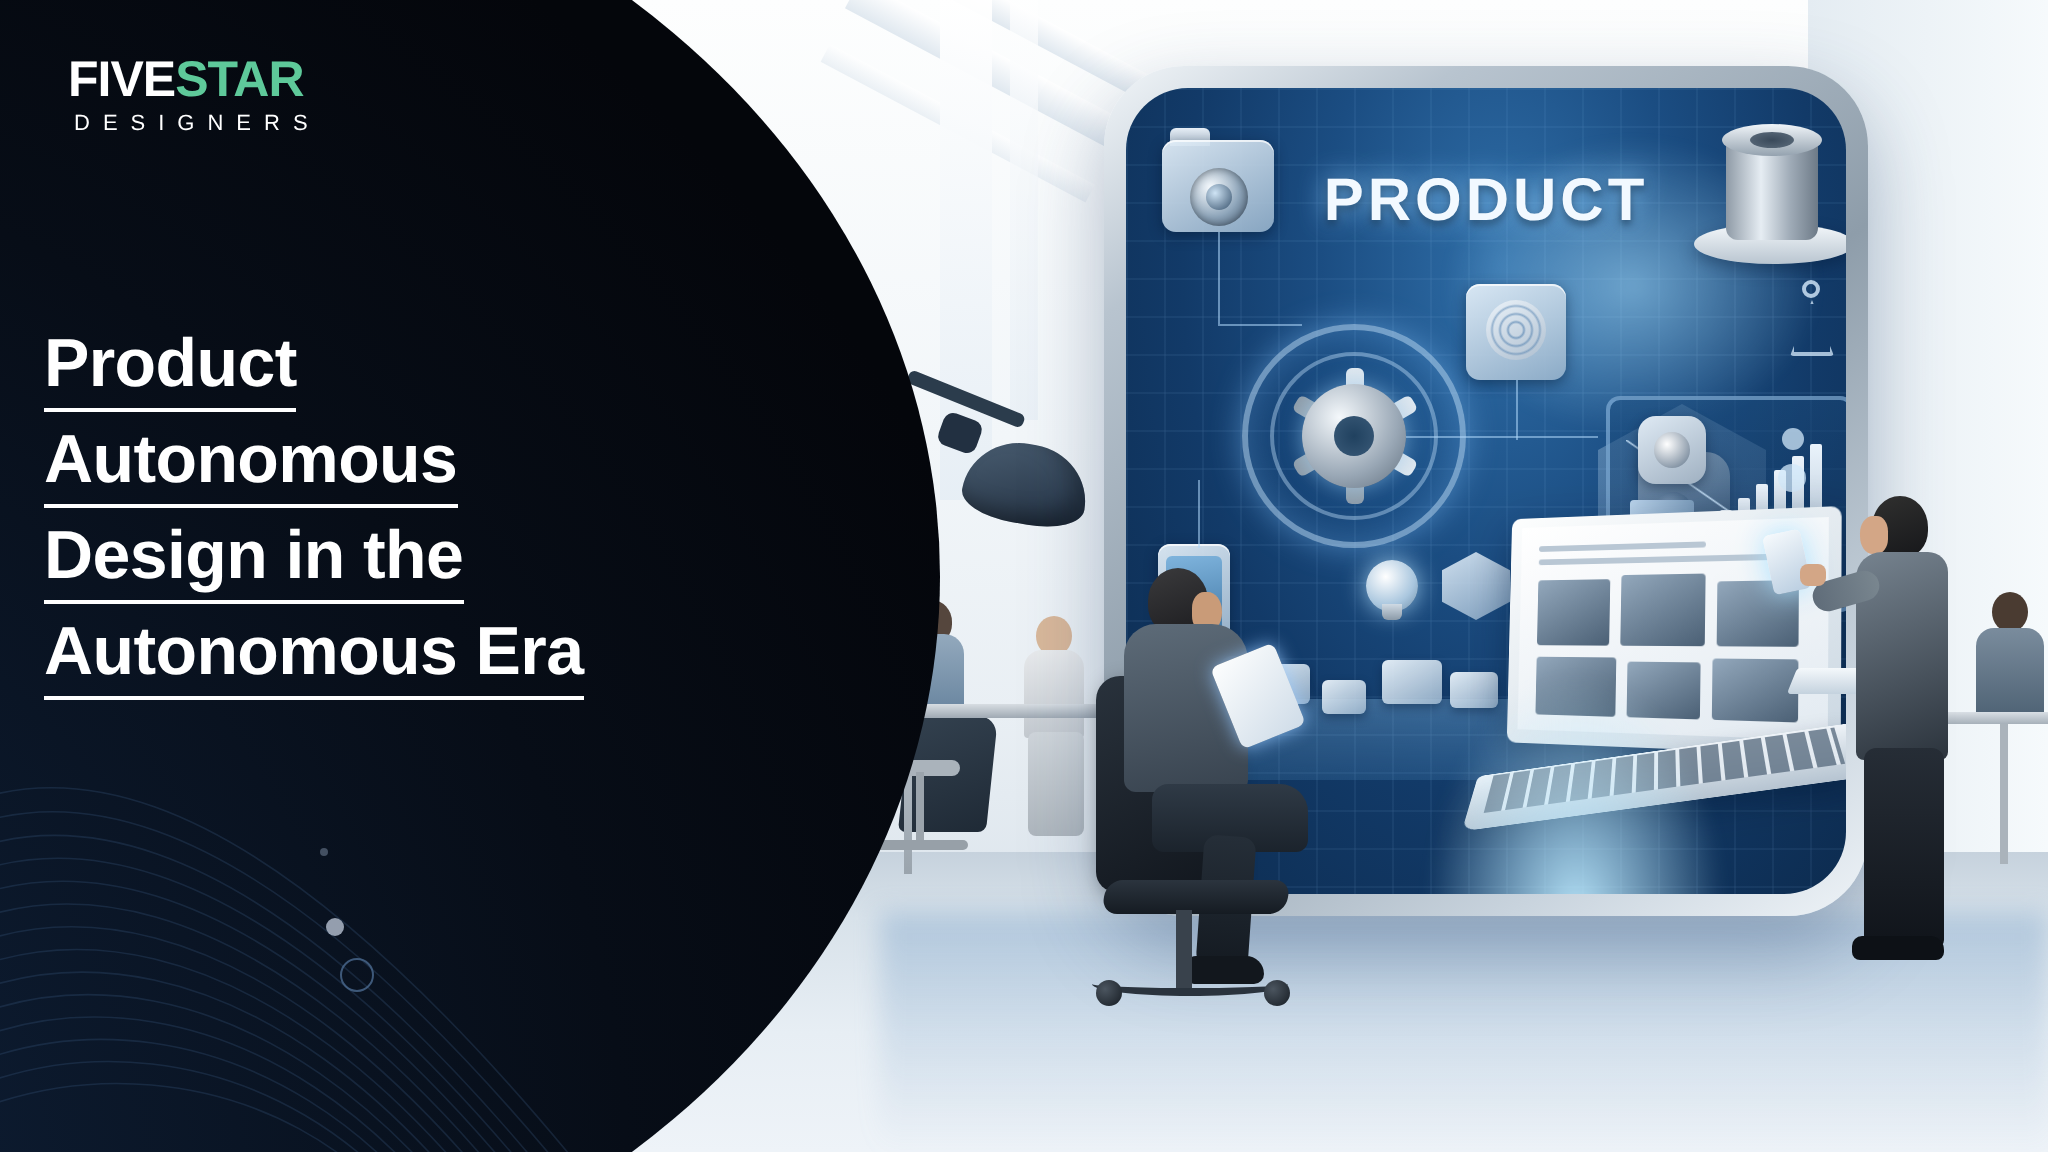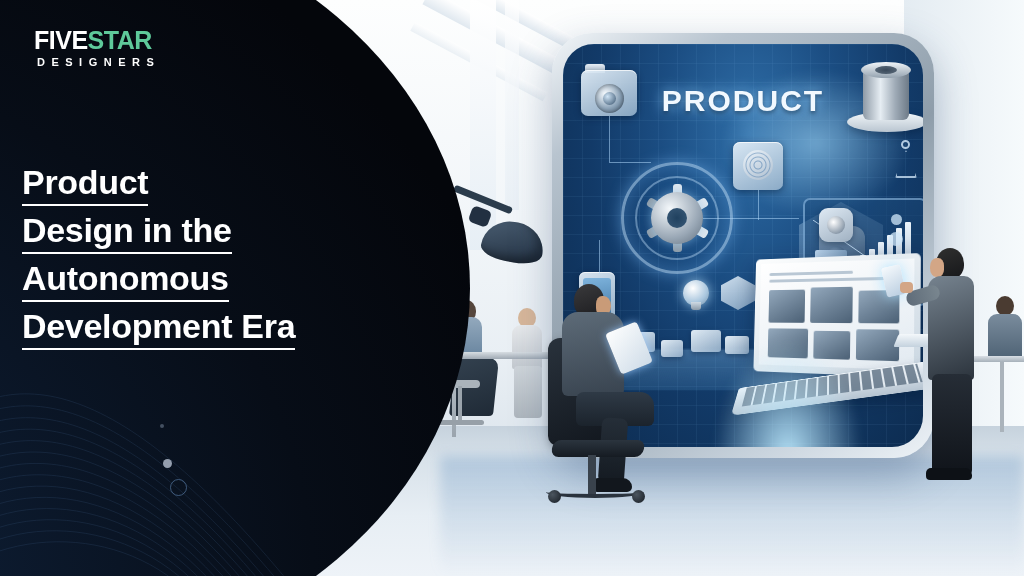--- a/index.html
+++ b/index.html
@@ -462,21 +462,21 @@
   
   .logo{ position:absolute; left:34px; top:28px; }
   .logo-top{
     font-size:25px; font-weight:bold; letter-spacing:-.5px; line-height:1;
     font-family:"Liberation Sans", sans-serif;
   }
   .logo-five{ color:#ffffff; }
   .logo-star{ color:#5ec99a; }
   .logo-sub{
     margin-top:4px; margin-left:3px;
-    color:#ffffff; font-size:11px; font-weight:bold; letter-spacing:6.5px; line-height:1;
+    color:#ffffff; font-size:11px; font-weight:normal; letter-spacing:6.5px; line-height:1;
   }
 
   
   .headline{
     position:absolute; left:22px; top:158px; width:400px;
     color:#ffffff; font-weight:bold; font-size:34px; line-height:48px;
     letter-spacing:-.3px;
   }
   .headline .ln{ display:block; }
   .headline .ln span{
@@ -670,19 +670,19 @@
 
     <div class="logo">
       <div class="logo-top">
         <span class="logo-five">FIVE</span><span class="logo-star">STAR</span>
       </div>
       <div class="logo-sub">DESIGNERS</div>
     </div>
 
     <div class="headline">
       <div class="ln"><span>Product</span></div>
+      <div class="ln"><span>Autonomous</span></div>
       <div class="ln"><span>Design in the</span></div>
-      <div class="ln"><span>Autonomous</span></div>
-      <div class="ln"><span>Development Era</span></div>
+      <div class="ln"><span>Autonomous Era</span></div>
     </div>
   </div>
 
 </div>
 
 </body></html>

